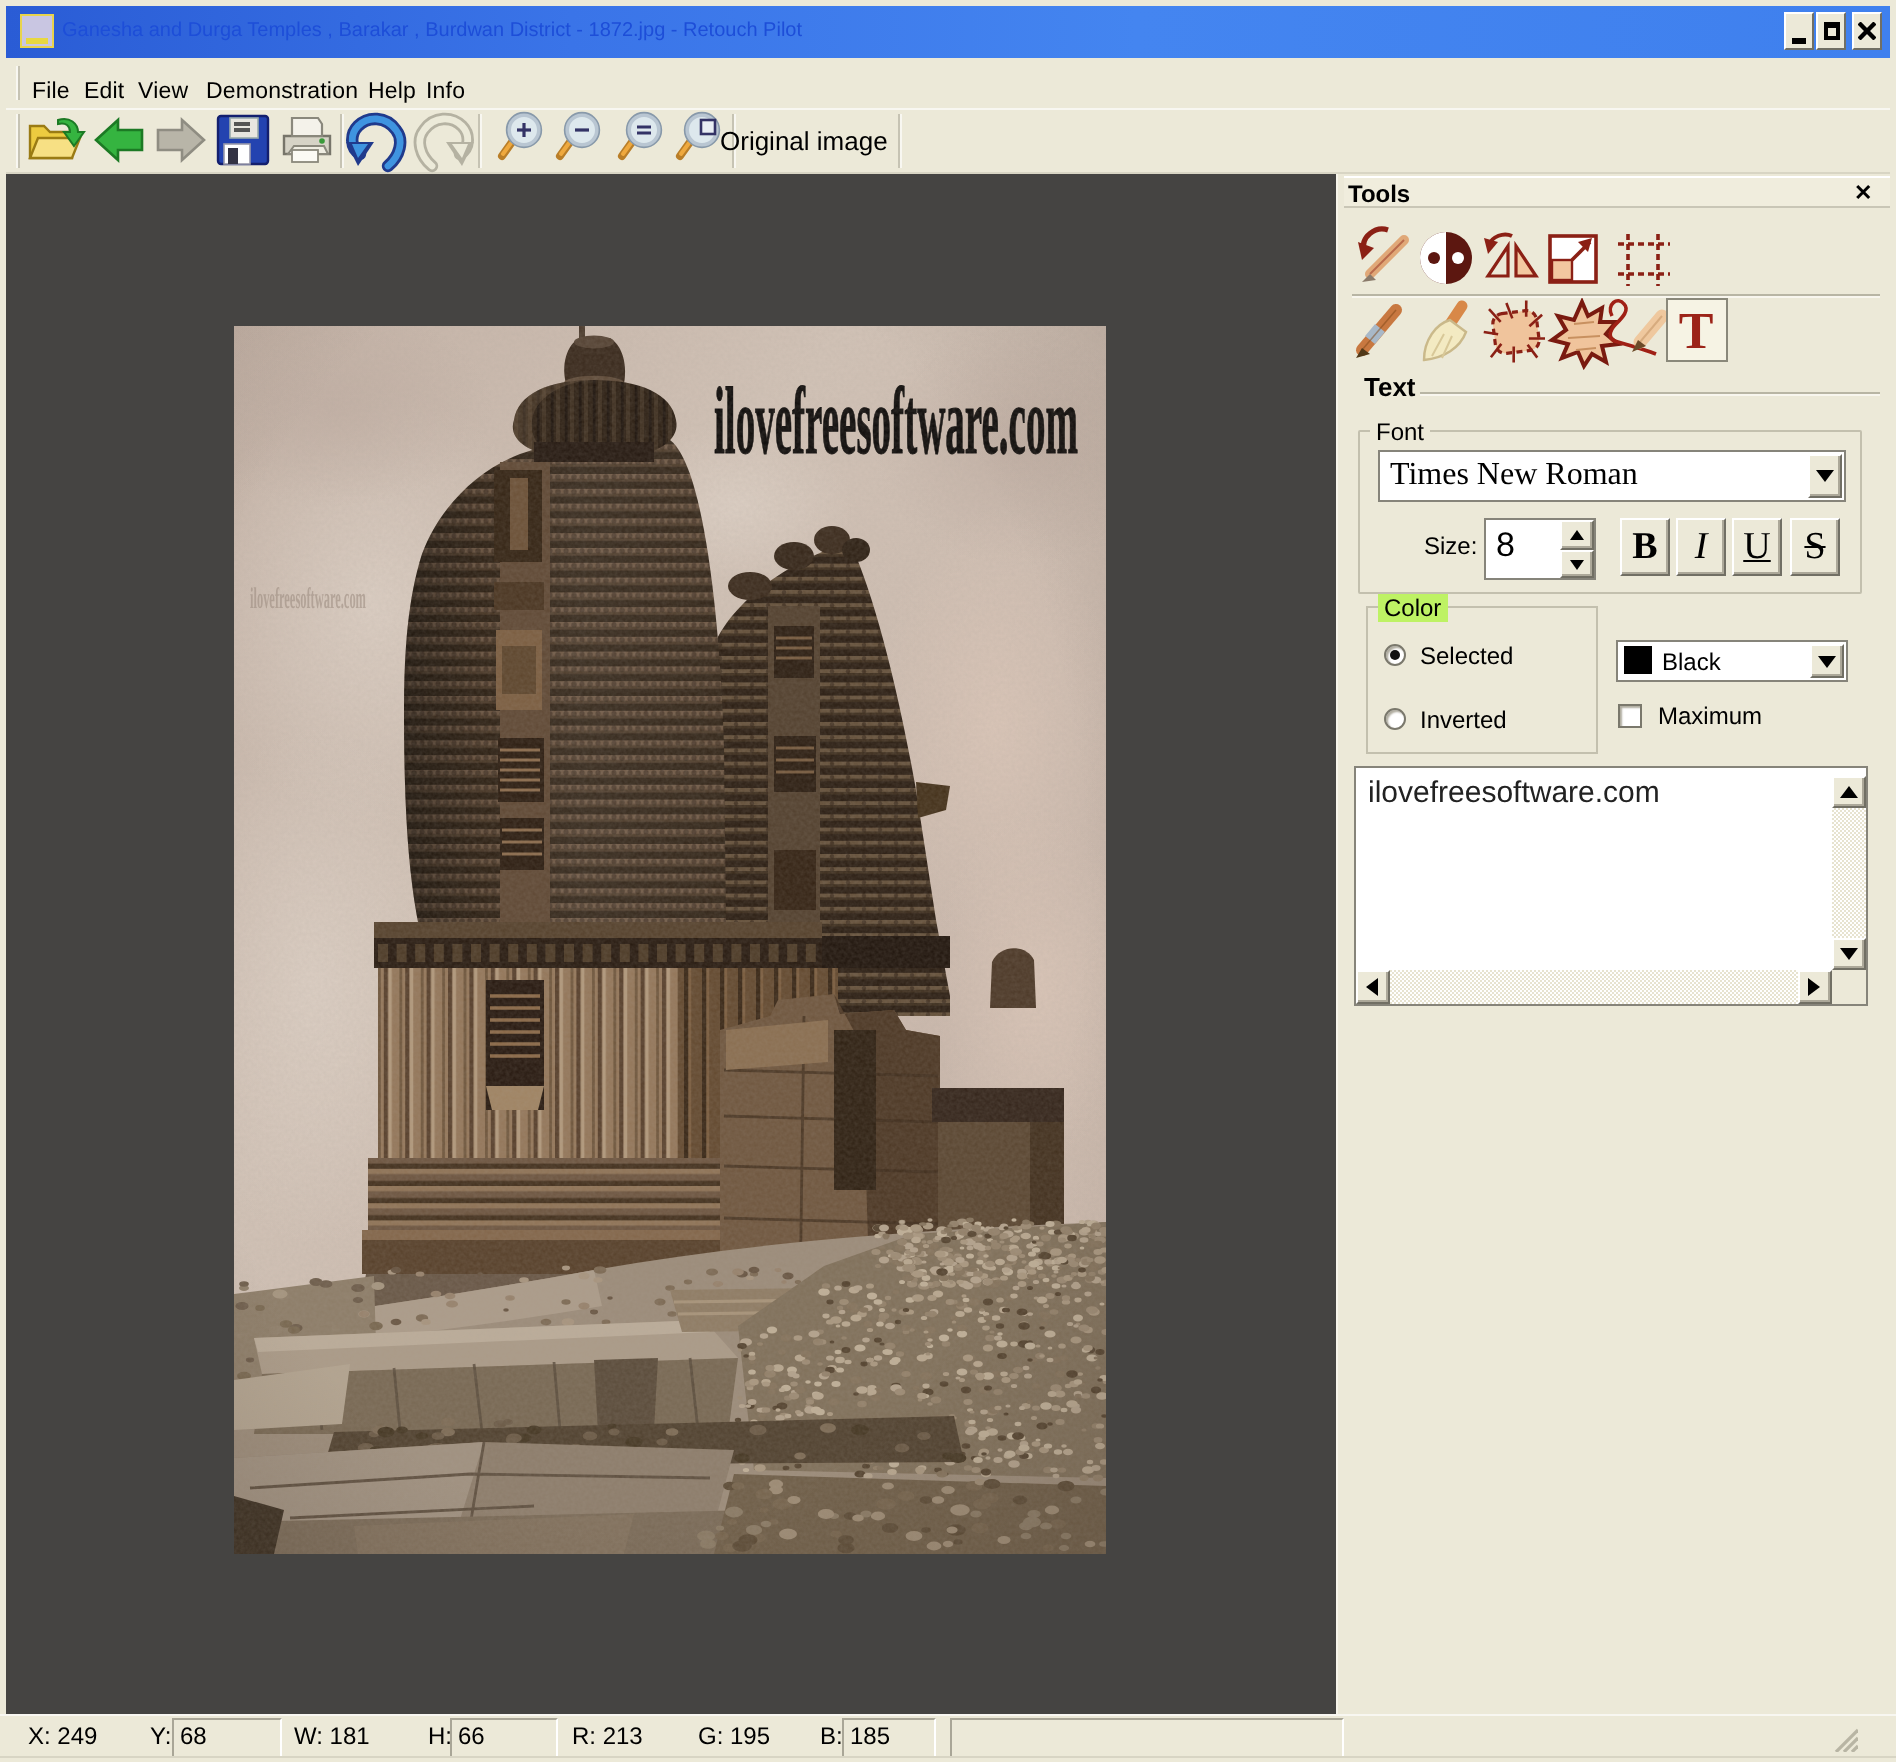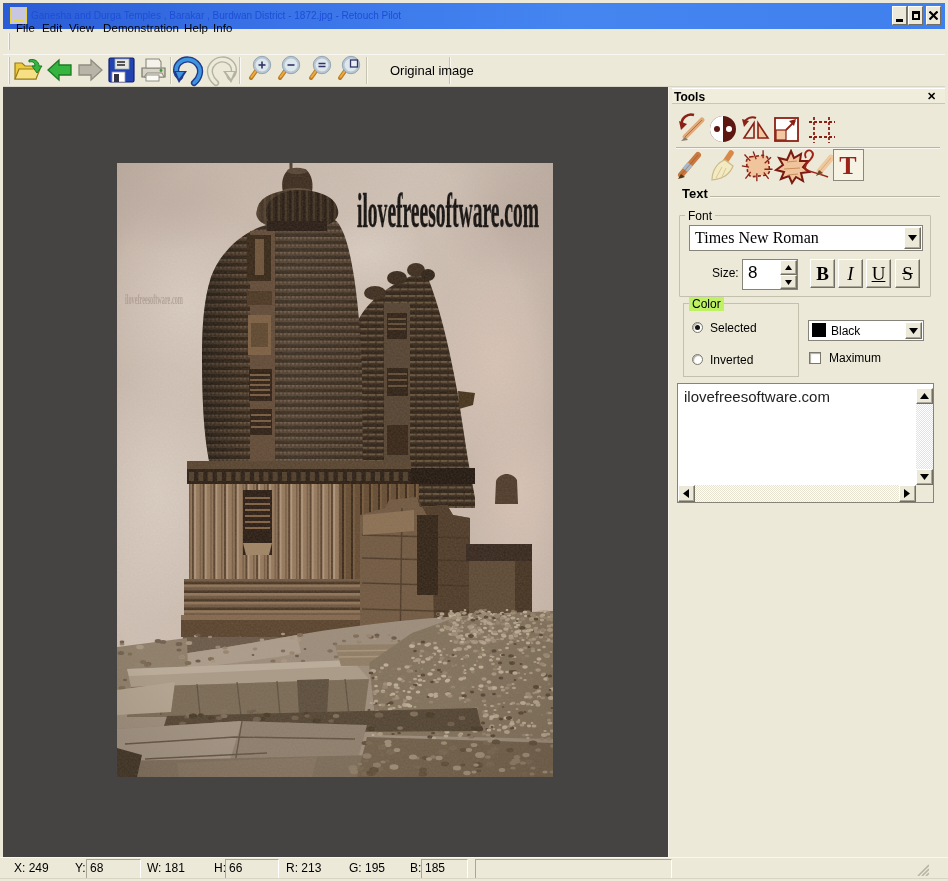--- a/index.html
+++ b/index.html
@@ -7,21 +7,21 @@
   body { font-family:"Liberation Sans", sans-serif; background:#ece9d8; position:relative; }
   .abs { position:absolute; }
   #titlebar { left:3px; top:3px; width:942px; height:26px;
     background:linear-gradient(to right,#2a5cd5 0%,#3a74e8 30%,#4485f0 60%,#3f80ee 100%); }
   #apptitle { left:31px; top:10px; color:#1d4ed8; font-weight:normal; font-size:10px; white-space:nowrap; }
   #appicon { left:10px; top:7px; width:17px; height:17px; background:#c9c6e2; border:1px solid #e8d44c; }
   #appicon div { position:absolute; left:2px; bottom:1px; width:11px; height:3px; background:#e8d840; }
   .capbtn { top:6px; width:15px; height:19px; background:#ece9d8; border:1px solid #fff;
      border-right-color:#716f64; border-bottom-color:#716f64; font-size:11px; font-weight:bold;
      color:#000; text-align:center; line-height:16px; }
-  .menuitem { top:22px; font-size:11.5px; color:#000; letter-spacing:0.1px; }
+  .menuitem { top:40px; font-size:11.5px; color:#000; letter-spacing:0.1px; }
   #toolbar { left:3px; top:54px; width:942px; height:33px; background:#ece9d8; border-top:1px solid #f8f7f1; border-bottom:1px solid #d8d5c4;}
   .tbsep { top:57px; width:2px; height:27px; border-left:1px solid #c6c3b3; border-right:1px solid #f8f7f1; }
   #canvas { left:3px; top:87px; width:665px; height:770px; background:#454442; }
   #panel { left:668px; top:87px; width:277px; height:770px; background:#ece9d8; border-left:1px solid #f6f4ea; }
   #panelhead { left:672px; top:88px; width:273px; height:16px; background:#f0eddd; border-top:1px solid #fff; border-bottom:1px solid #c9c6b6;}
   #statusbar { left:0px; top:857px; width:948px; height:21px; background:#ece9d8; border-top:1px solid #f8f7f1; }
   .sbtext { font-size:12px; color:#000; }
   .sbbox { top:859px; height:28px; border:1px solid; border-color:#a9a697 #fff #fff #a9a697; background:#ece9d8; font-size:12px; padding:1px 2px 0 3px; }
   #bottomedge { left:0; top:878px; width:948px; height:3px; background:#ece9d8; border-top:1px solid #d8d5c4; }
 </style>
@@ -128,21 +128,21 @@
 <circle cx="348" cy="11" r="7.6" fill="#dce8f0" fill-opacity="0.9" stroke="#9ab" stroke-width="1"></circle>
 <circle cx="348" cy="11" r="7.6" fill="none" stroke="#b9c6d2" stroke-width="2.2"></circle>
 <circle cx="348" cy="11" r="8.7" fill="none" stroke="#8899aa" stroke-width="0.8"></circle>
       <rect x="347.5" y="6" width="7" height="7" fill="#e8eef4" stroke="#336" stroke-width="1.3"></rect>
     </g>
   </svg>
   <div class="tbsep abs" style="left:170px;"></div>
   <div class="tbsep abs" style="left:239px;"></div>
   <div class="tbsep abs" style="left:366px;"></div>
   <div class="tbsep abs" style="left:449px;"></div>
-  <div class="sbtext abs" style="left:390px;top:63px;font-size:13px;">Original image</div>
+  <div class="sbtext abs" style="left:360px;top:63px;font-size:13px;">Original image</div>
 
   <div id="canvas" class="abs"></div>
   <svg class="abs" style="left:117px;top:163px;" width="436" height="614" viewBox="0 0 436 614">
 <defs>
 <linearGradient id="skyg" x1="0" y1="0" x2="1" y2="1">
  <stop offset="0" stop-color="#c4b2a6"></stop>
         <stop offset="0.35" stop-color="#d2c3b7"></stop>
  <stop offset="0.7" stop-color="#cbb9ad"></stop>
         <stop offset="1" stop-color="#d5c3b6"></stop>
 </linearGradient>

